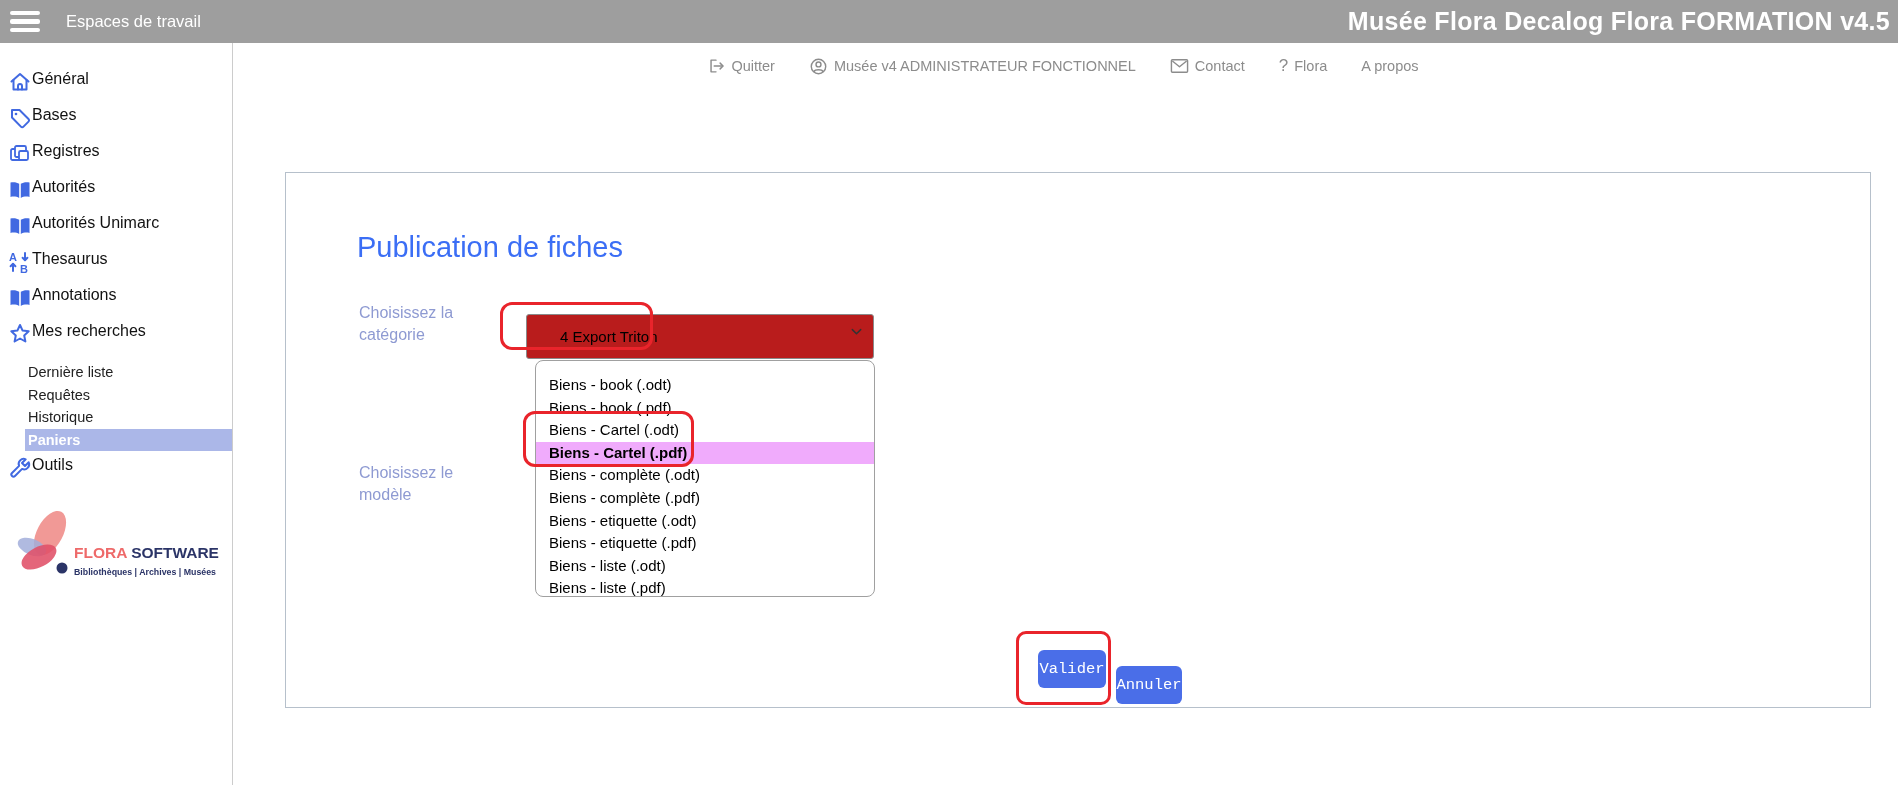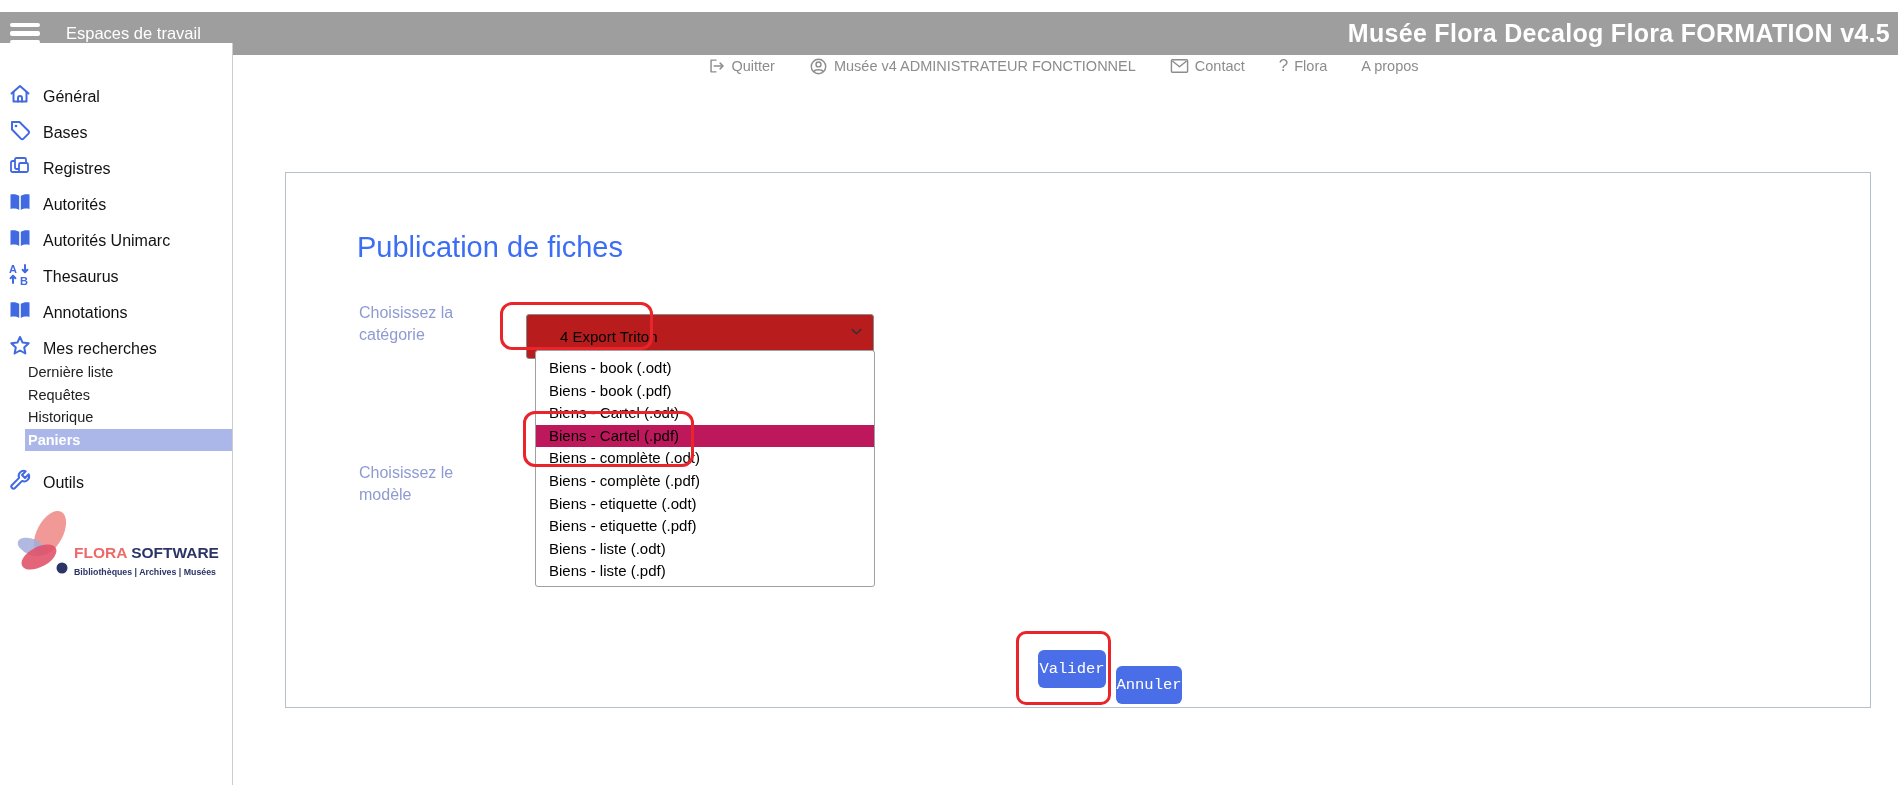--- a/index.html
+++ b/index.html
@@ -5,21 +5,21 @@
   * { box-sizing: border-box; }
   html,body { margin:0; padding:0; }
   body {
     width:1898px; height:785px; position:relative; overflow:hidden;
     background:#ffffff; font-family:"Liberation Sans", sans-serif;
     -webkit-font-smoothing:antialiased;
   }
 
   
   .topbar {
-    position:absolute; top:12px; left:0; width:1898px; height:43px;
+    position:absolute; top:0; left:0; width:1898px; height:43px;
     background:#9e9e9e; display:flex; align-items:center;
   }
   .hamburger { margin-left:10px; width:30px; display:flex; flex-direction:column; gap:4px; cursor:pointer; }
   .hamburger span { display:block; height:4.5px; background:#ffffff; border-radius:2px; }
   .workspace-label { margin-left:26px; color:#ffffff; font-size:16.5px; }
   .app-title { margin-left:auto; margin-right:8px; color:#ffffff; font-size:25px; font-weight:bold; letter-spacing:.3px; }
 
   
   .utilitybar {
     position:absolute; top:43px; left:234px; right:0; height:46px;
@@ -30,21 +30,21 @@
   .util-item svg { display:block; }
   .qmark { font-size:17px; color:#8c8c8c; }
 
   
   .sidebar {
     position:absolute; top:43px; left:0; width:233px; height:742px;
     background:#ffffff; border-right:1px solid #cccccc;
   }
   .nav { margin-top:27px; }
   .nav-item {
-    display:flex; align-items:flex-end; height:36px; padding-left:8px; gap:11px;
+    display:flex; align-items:flex-start; height:36px; padding-left:8px; 
     font-size:16px; color:#111111; cursor:pointer; white-space:nowrap;
   }
   .nav-item svg { flex:0 0 auto; }
   .sub-list { margin-top:3px; }
   .sub-item {
     height:22.5px; line-height:22.5px; margin-left:25px; padding-left:3px;
     font-size:14.5px; color:#222222; cursor:pointer; white-space:nowrap;
   }
   .sub-item.selected { background:#abb7e8; color:#ffffff; font-weight:bold; margin-right:0; }
   .outils { margin-top:5px; }
@@ -67,26 +67,26 @@
 
   .select-box {
     position:absolute; left:240px; top:141px; width:348px; height:45px;
     border:1px solid #8a8a8a; border-radius:3px; background:#b91c1c;
     display:flex; align-items:center; font-size:15px; color:#000; cursor:pointer;
   }
   .select-box .sel-text { margin-left:33px; }
   .select-box .chev { position:absolute; right:10px; top:10px; }
 
   .listbox {
-    position:absolute; left:249px; top:177px; width:340px; height:237px;
-    border:1px solid #a0a0a0; border-radius:3px; background:#ffffff;
-    padding-top:6px; overflow:hidden; font-size:15px; color:#000;
+    position:absolute; left:249px; top:187px; width:340px; height:237px;
+    border:1px solid #a0a0a0; border-radius:8px; background:#ffffff;
+    padding-top:13px; overflow:hidden; font-size:15px; color:#000;
   }
   .opt { height:22.6px; line-height:22.6px; padding-left:13px; white-space:nowrap; cursor:pointer; }
-  .opt.sel { background:#be185d; }
+  .opt.sel { background:#f0abfc;font-weight:bold; }
 
   .btn {
     position:absolute; top:477px; height:38px; border:none; border-radius:6px;
     background:#4a6ee8; color:#ffffff; font-size:15.5px; font-family:Liberation Mono, monospace;
     display:flex; align-items:center; justify-content:center; cursor:pointer;
   }
   .btn-valider { left:752px; width:68px; }
   .btn-annuler { left:830px; width:66px;margin-top:16px; }
 
   

